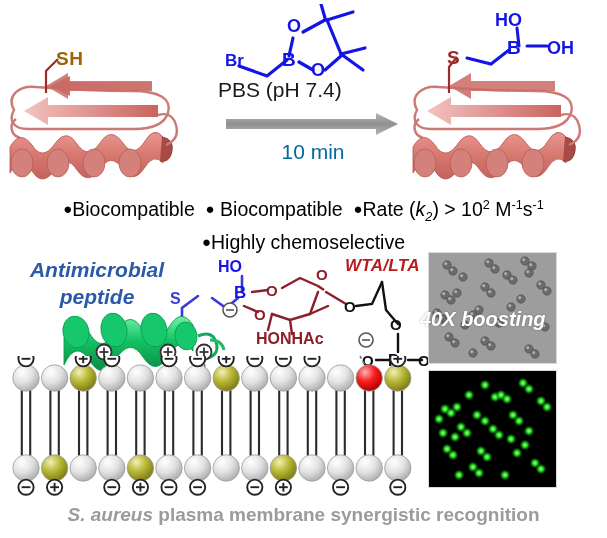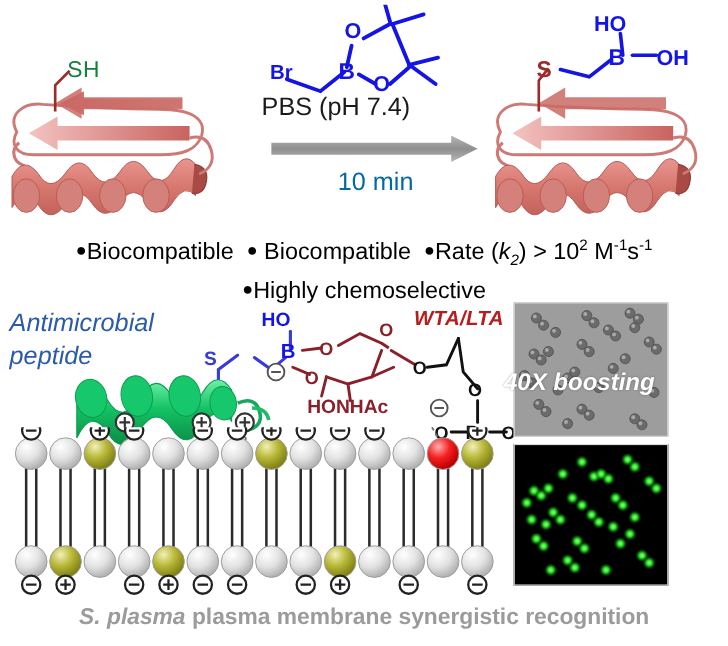--- a/index.html
+++ b/index.html
@@ -6,40 +6,40 @@
   html,body{margin:0;padding:0;background:#ffffff;}
   body{width:607px;height:538px;position:relative;overflow:hidden;
        font-family:"Liberation Sans",sans-serif;color:#000;}
   .abs{position:absolute;}
 
   
   #scheme{left:0;top:0;width:607px;height:190px;}
 
   .protein-svg{display:block;}
 
-  .label-sh{font-size:19px;font-weight:normal;color:#15803d;letter-spacing:.5px;}
+  .label-sh{font-size:19px;font-weight:bold;color:#a16207;letter-spacing:.5px;}
 
   .cond-top{left:218px;top:78px;width:190px;
             font-size:21px;color:#1a1a1a;}
   .cond-bot{left:218px;top:140px;width:190px;text-align:center;
             font-size:21px;color:#0369a1;}
 
   
   #bullets{left:0;top:192px;width:607px;text-align:center;}
   #bullets .line{font-size:19.5px;color:#000;line-height:25px;white-space:nowrap;}
   #bullets .bdot{font-size:15px;vertical-align:2px;}
   .ital{font-style:italic;}
   sub{font-size:.65em;}
   sup{font-size:.65em;}
 
   
   #bottom{left:0;top:248px;width:607px;height:290px;}
 
-  .amp-label{left:8px;top:8px;width:178px;
-             font-size:21px;font-style:italic;font-weight:400;
+  .amp-label{left:8px;top:8px;width:178px;text-align:center;
+             font-size:21px;font-style:italic;font-weight:700;
              color:#2a5aa8;line-height:27px;}
   .wta-label{left:345px;top:8px;font-size:17px;font-style:italic;
              font-weight:bold;color:#b91c1c;letter-spacing:.3px;}
 
   
   .micro{border:1px solid #d9d9d9;}
   #dic-panel{left:428px;top:4px;width:127px;height:110px;
              background:#9d9d9d;overflow:visible;}
   #dic-canvas{position:absolute;left:0;top:0;}
   .boost-label{left:420px;top:60px;width:200px;font-size:20px;font-style:italic;
@@ -593,15 +593,15 @@
           <circle cx="30" cy="104" r="5.5" fill="url(#gGreenDot)"></circle>
           <circle cx="96" cy="74" r="5.5" fill="url(#gGreenDot)"></circle>
           <circle cx="14" cy="62" r="5.5" fill="url(#gGreenDot)"></circle>
           <circle cx="82" cy="68" r="5.5" fill="url(#gGreenDot)"></circle>
         </g>
     </svg>
   </div>
 </div>
 
 <div class="abs" id="caption">
-  <span class="ital">S. plasma</span>
+  <span class="ital">S. aureus</span>
   <span>plasma membrane synergistic recognition</span>
 </div>
 
 </body></html>

